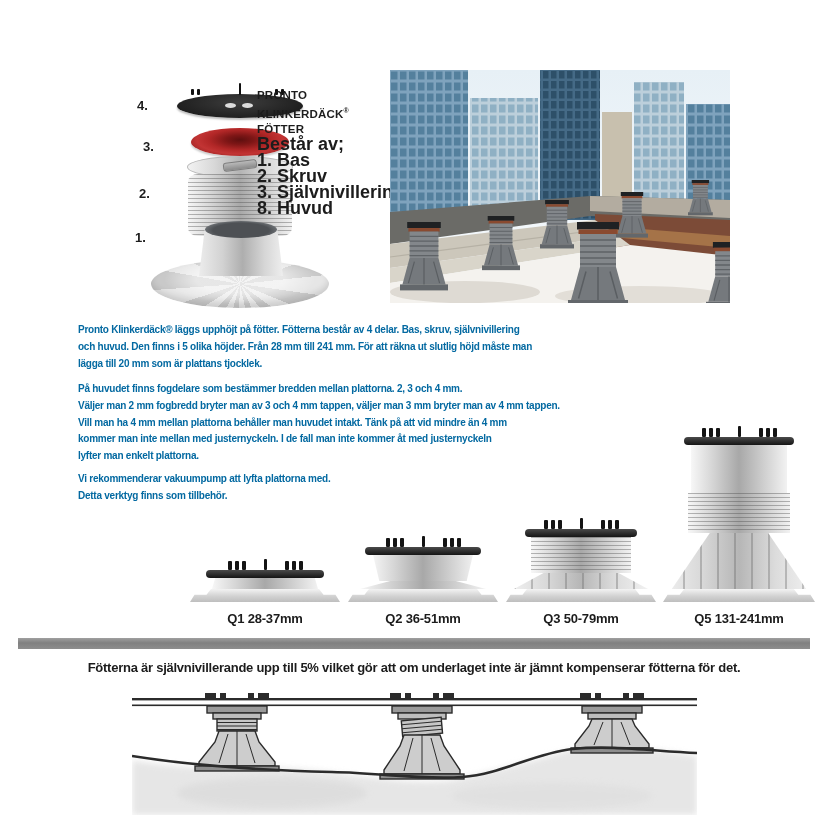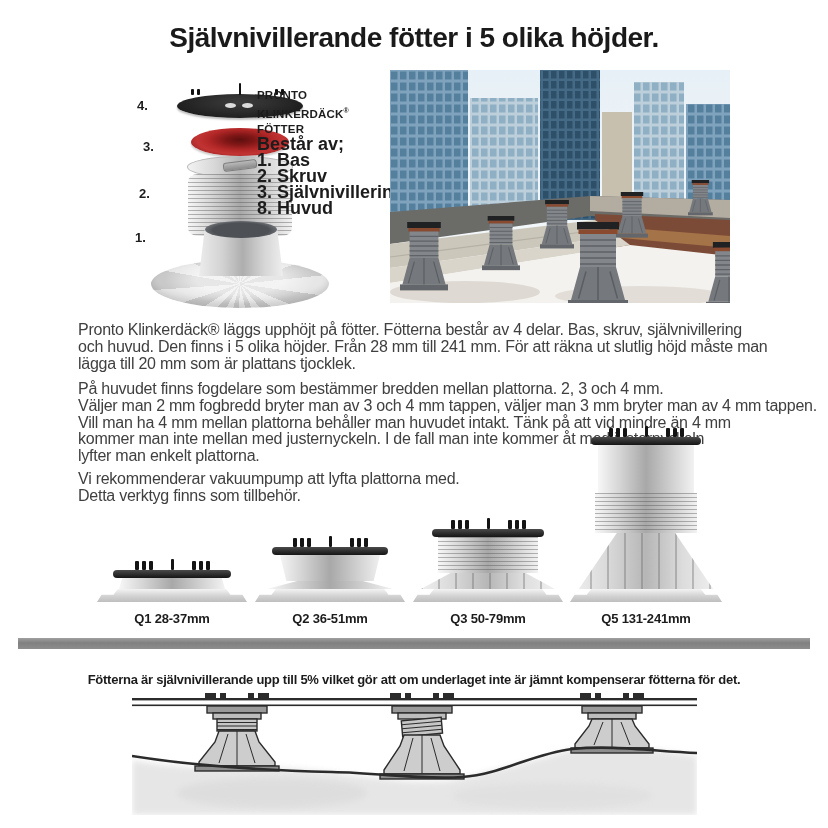--- a/index.html
+++ b/index.html
@@ -78,30 +78,30 @@
   
   .brand { position: absolute; left: 257px; top: 88px; font-size: 11.5px; font-weight: 700; line-height: 15px; letter-spacing: 0.2px; }
   .brand sup { font-size: 7px; }
   .parts { position: absolute; left: 257px; top: 136px; font-size: 18px; font-weight: 700; line-height: 16px; }
   .parts div { white-space: pre; }
   
   .photo { position: absolute; left: 390px; top: 70px; }
   
   .para {
     position: absolute; left: 78px; margin: 0;
-    font-size: 16px; font-weight: 400; line-height: 16.8px;
-    letter-spacing: -0.25px; white-space: pre; color: #404040;
+    font-size: 10px; font-weight: 700; line-height: 16.8px;
+    letter-spacing: -0.25px; white-space: pre; color: #0369a1;
   }
   .p1 { top: 322px; }
   .p2 { top: 381px; }
   .p3 { top: 471px; }
   
   .products-row {
     position: absolute; left: 0; right: 10px; top: 420px; height: 206px;
-    display: flex; justify-content: center;
+    display: flex; justify-content: flex-end;
   }
   .product {
     margin: 0; width: 158px;
     display: flex; flex-direction: column; align-items: center; justify-content: flex-end;
   }
   .art { display: flex; flex-direction: column; align-items: center; }
   .pins { display: flex; align-items: flex-end; gap: 3px; }
   .pin { width: 4px; height: 9px; background: #141414; border-radius: 1px; }
   .pin.g { margin: 0 15px; height: 11px; width: 3px; }
   .cap { height: 8px; background: linear-gradient(180deg, #4a4a4a, #151515); border-radius: 4px / 4px; }
@@ -123,31 +123,30 @@
   }
   .product figcaption {
     margin-top: 9px; font-size: 13px; font-weight: 700; letter-spacing: -0.2px; text-align: center;
   }
   
   .divider {
     position: absolute; left: 18px; right: 18px; top: 638px; height: 11px;
     background: linear-gradient(180deg, #a0a0a0, #808080 45%, #8d8d8d);
   }
   .note {
-    position: absolute; left: 0; right: 0; top: 660px; margin: 12px;
+    position: absolute; left: 0; right: 0; top: 660px; margin: 0;
     text-align: center; font-size: 13px; font-weight: 700; letter-spacing: -0.25px;
   }
   .illustration { position: absolute; left: 132px; top: 690px; }
 </style>
 </head>
 <body>
 
 <div class="page">
 
-  <h1 class="title">Självnivillerande fötter i 5 olika höjder.</h1>
 
   <div class="diagram">
     <span class="callout co4">4.</span>
     <span class="callout co3">3.</span>
     <span class="callout co2">2.</span>
     <span class="callout co1">1.</span>
 
     <div class="d-part disc-head">
       <span class="head-pin" style="left:14px"></span>
       <span class="head-pin" style="left:20px"></span>

